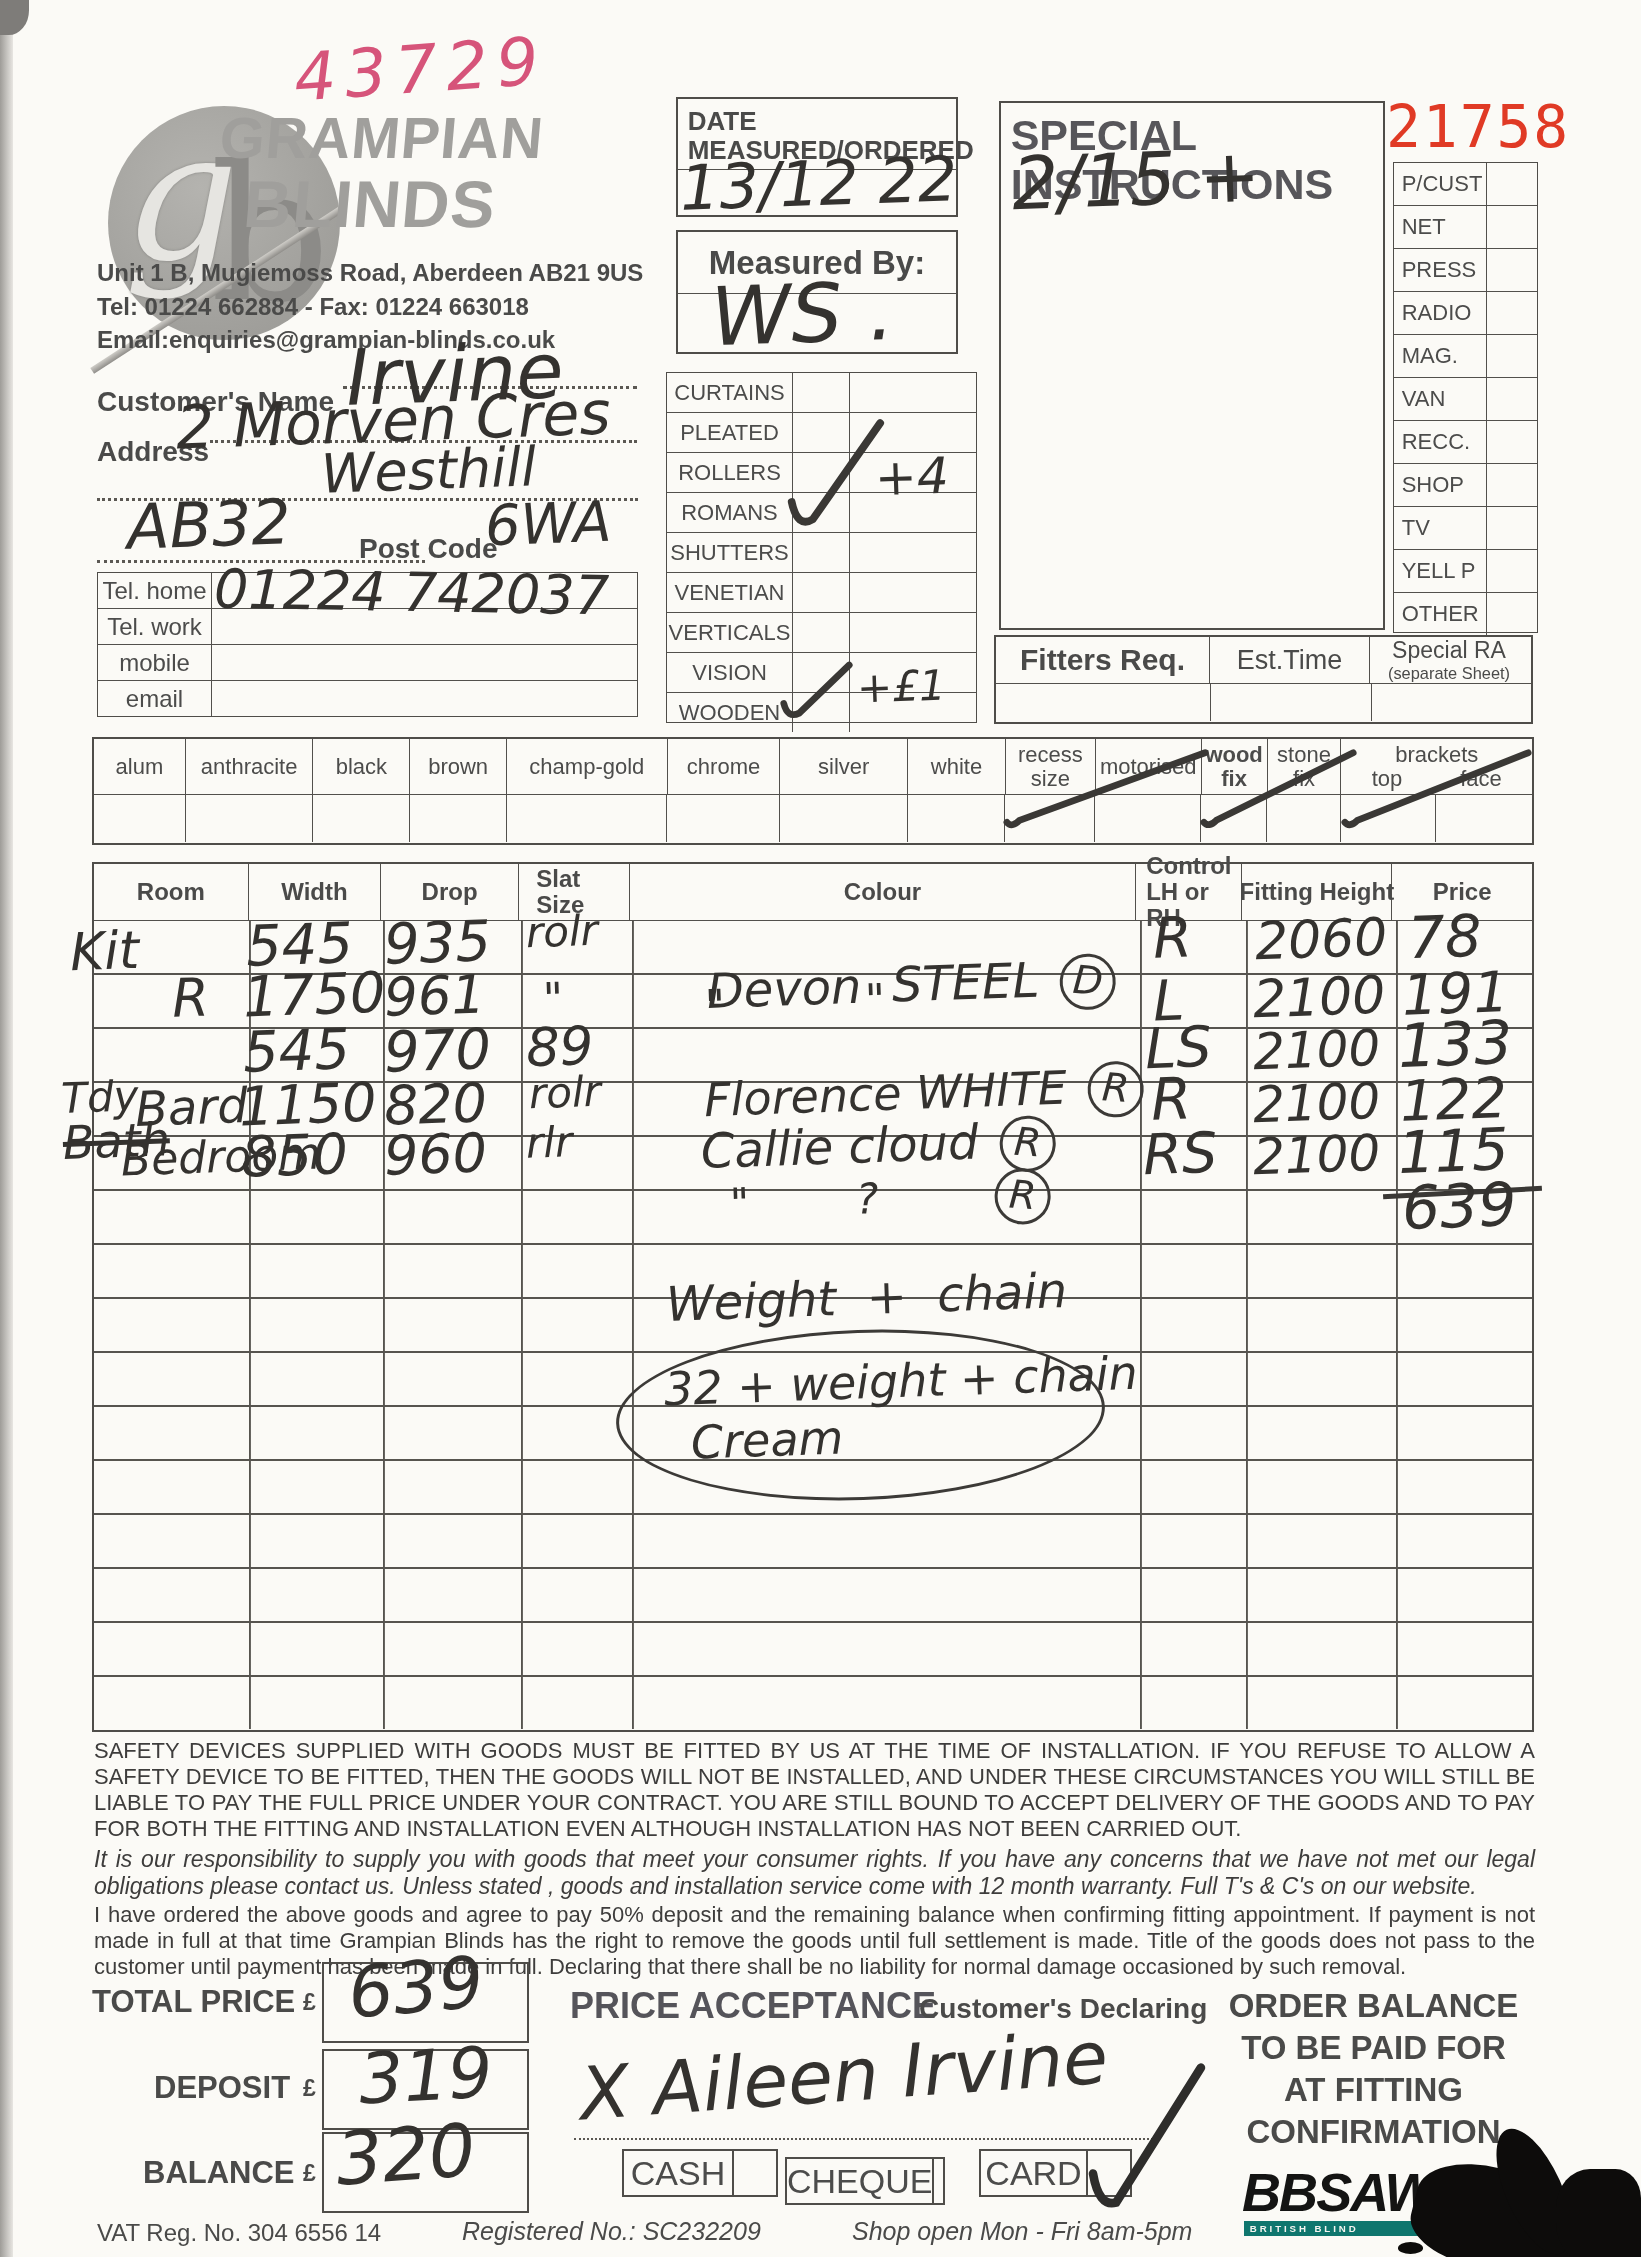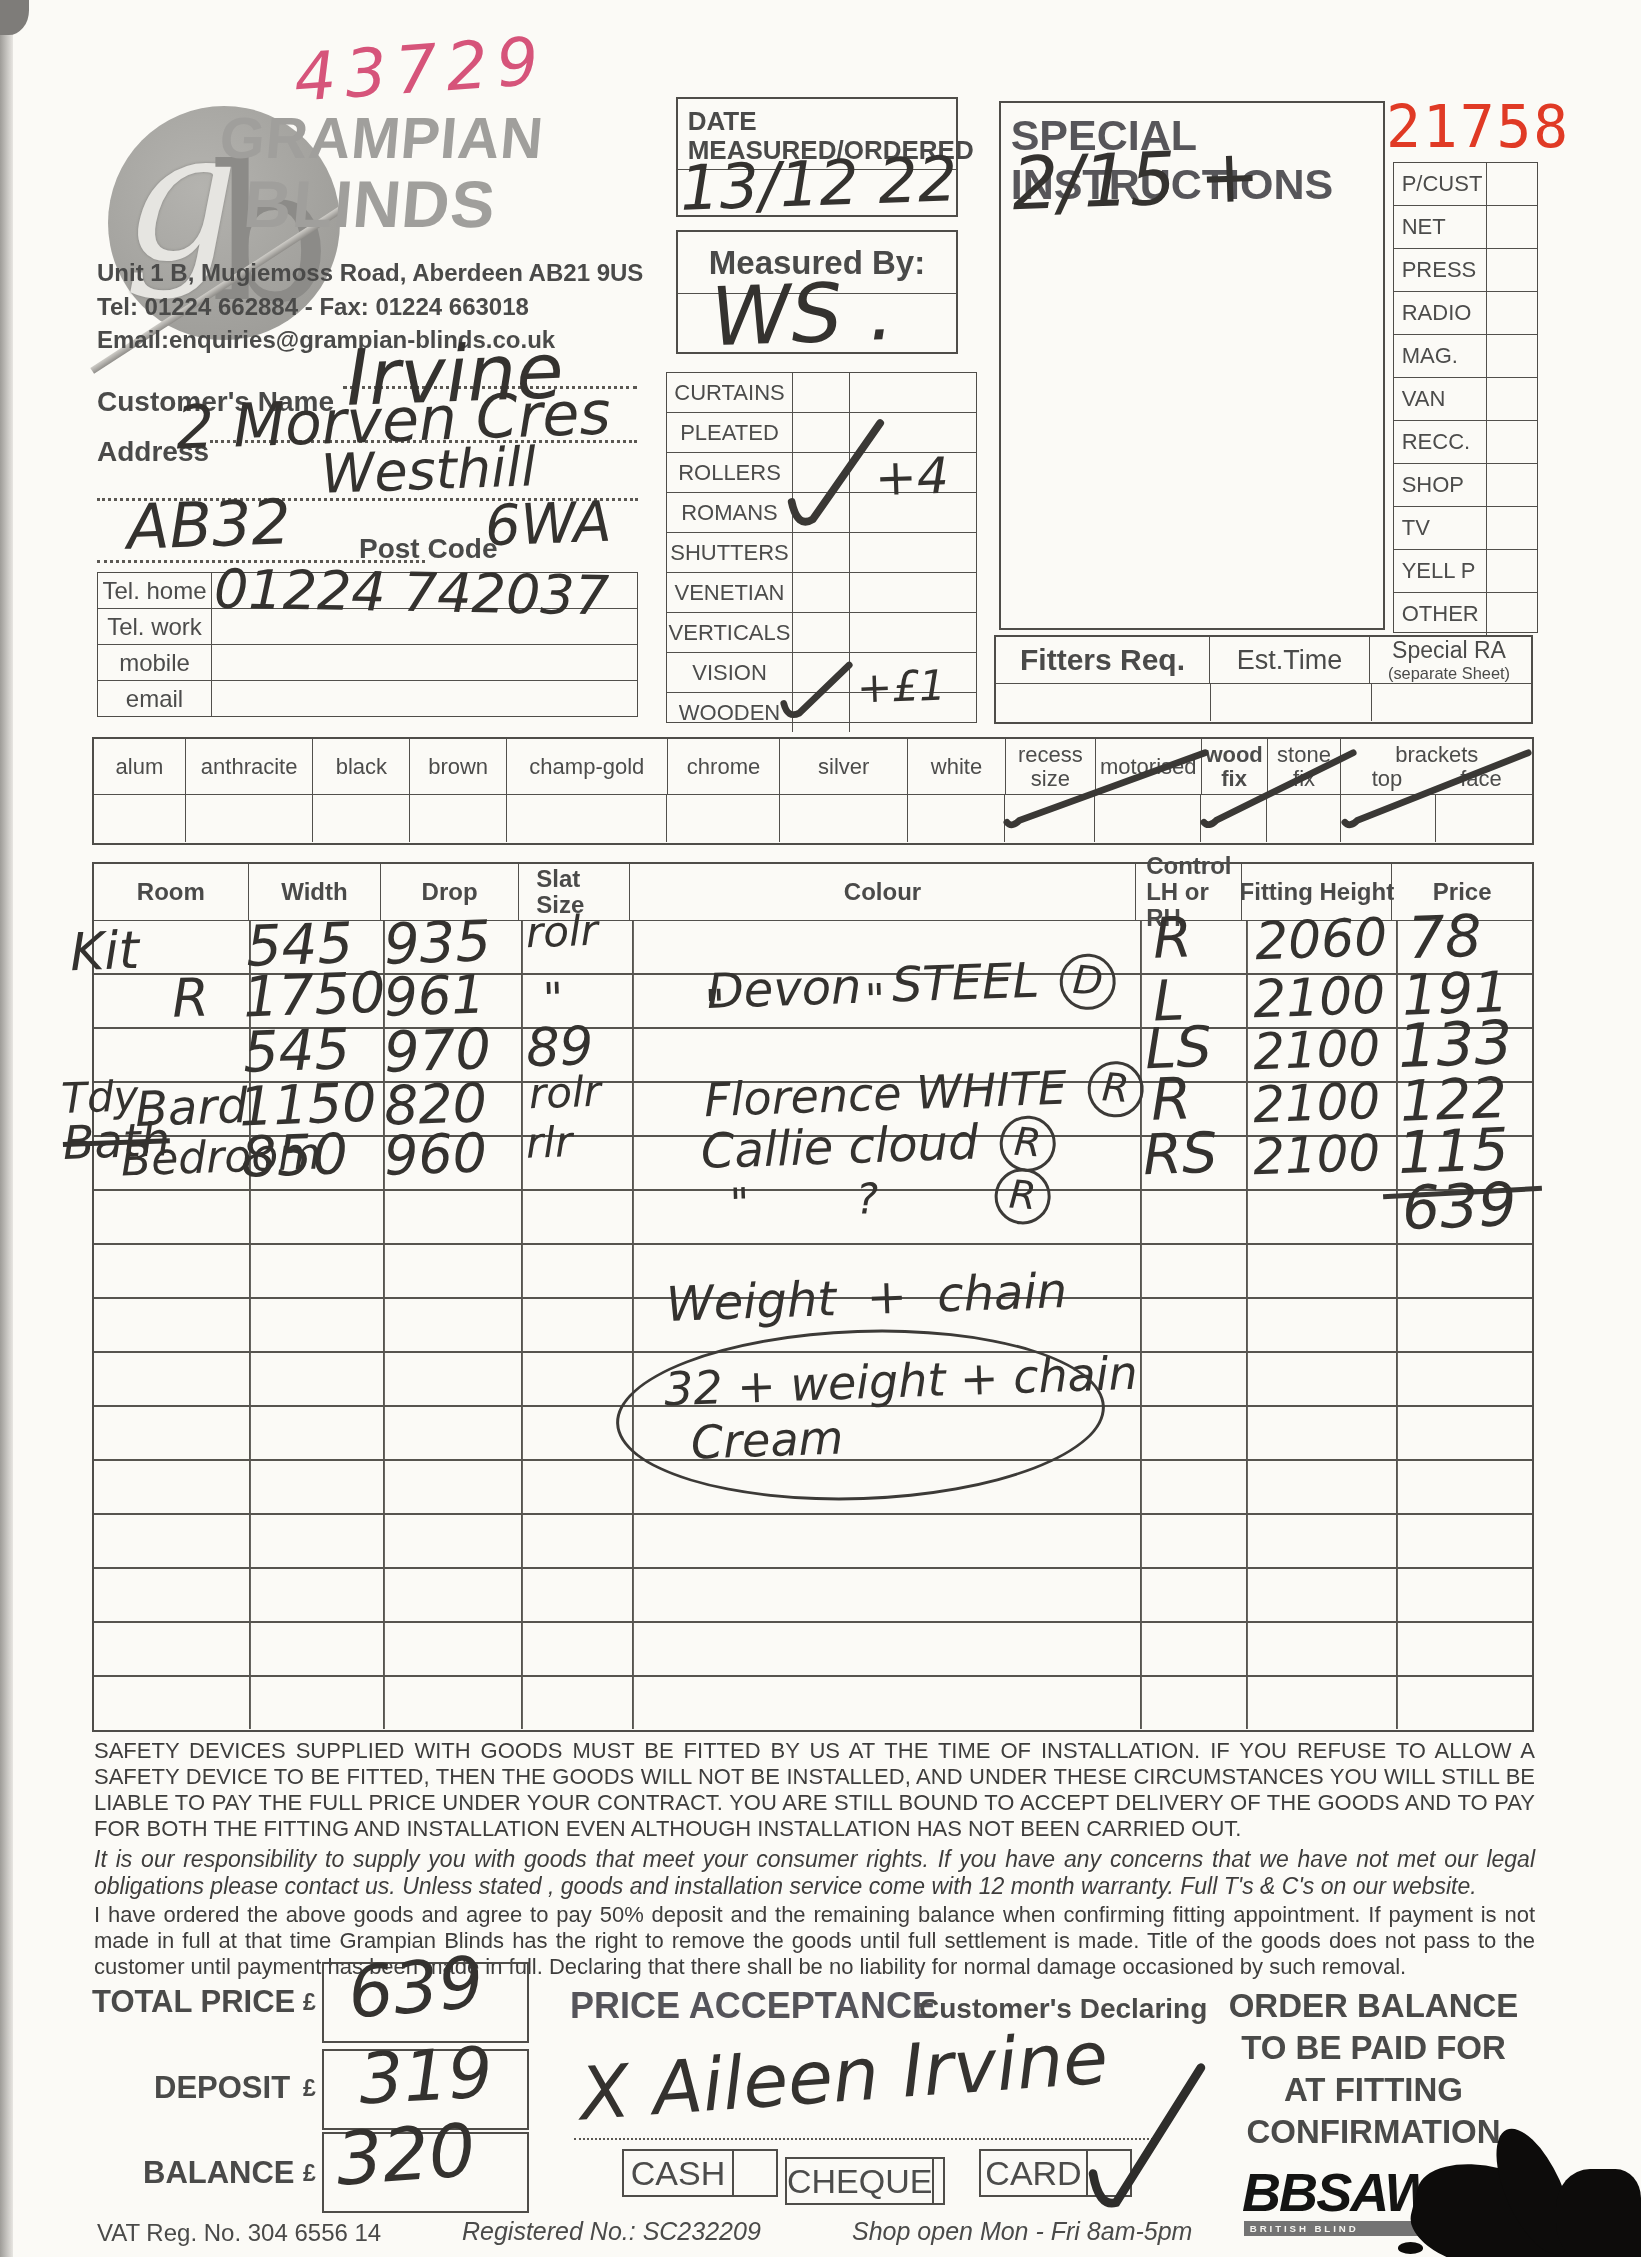--- a/index.html
+++ b/index.html
@@ -424,21 +424,21 @@
     </svg>
 
   <div class="b" style="left:97px;top:2219px;font-size:24px;color:#4a4a49;">VAT Reg. No. 304 6556 14</div>
   <div class="b" style="left:462px;top:2217px;font-size:25px;font-style:italic;color:#4a4a49;">Registered No.: SC232209</div>
   <div class="b" style="left:852px;top:2217px;font-size:25px;font-style:italic;color:#4a4a49;">Shop open Mon - Fri 8am-5pm</div>
 
   <div class="b" style="left:1242px;top:2161px;">
     <span style="font-size:54px;font-weight:bold;font-style:italic;color:#141413;letter-spacing:-1.9px;">BBSAW</span>
     <sup style="font-size:19.3px;color:#141413;">®</sup>
   </div>
-  <div class="b" style="left:1244px;top:2221px;width:217px;height:15.4px;background:#737373;color:#f5f4f0;
+  <div class="b" style="left:1244px;top:2221px;width:217px;height:15.4px;background:#0f766e;color:#f5f4f0;
               font-size:9.7px;letter-spacing:2.9px;font-weight:bold;display:flex;align-items:center;padding-left:5.8px;box-sizing:border-box;">
     <span>BRITISH BLIND</span>
   </div>
   <div class="blob" style="left:1412px;top:2172px;width:193px;height:101px;border-radius:45% 55% 60% 40%;transform:rotate(14deg);"></div>
   <div class="blob" style="left:1506px;top:2124px;width:56px;height:135px;border-radius:50%;transform:rotate(-24deg);"></div>
   <div class="blob" style="left:1556px;top:2169px;width:85px;height:97px;border-radius:40% 30% 50% 45%;"></div>
   <div class="blob" style="left:1580px;top:2209px;width:62px;height:48px;"></div>
   <div class="blob" style="left:1398px;top:2242px;width:25px;height:11.6px;border-radius:50%;"></div>
 
 </div>

